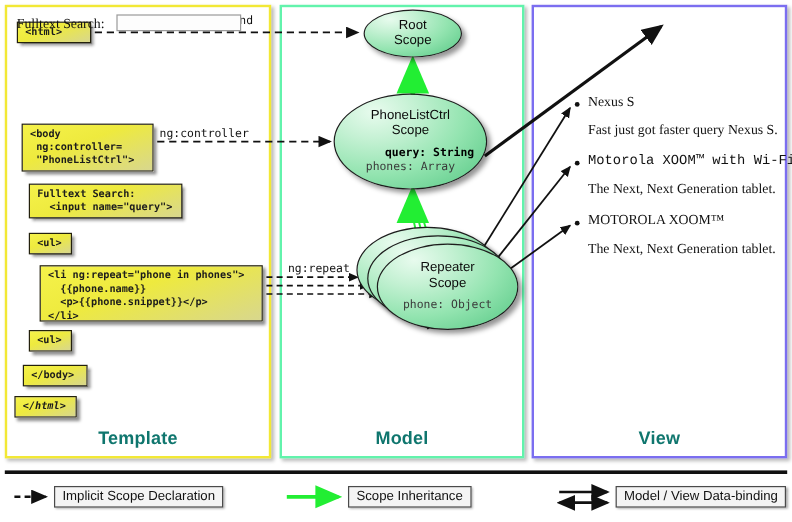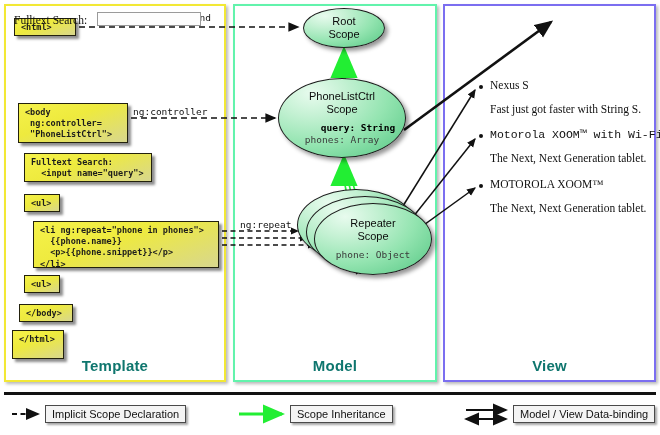--- a/index.html
+++ b/index.html
@@ -180,21 +180,21 @@
 
   <div class="codebox" style="left:33px;  top:221px; width:186px; height:47px;">&lt;li ng:repeat="phone in phones"&gt;
   {{phone.name}}
   &lt;p&gt;{{phone.snippet}}&lt;/p&gt;
 &lt;/li&gt;</div>
 
   <div class="codebox" style="left:24px;  top:275px; width:36px;  height:18px;">&lt;ul&gt;</div>
 
   <div class="codebox" style="left:19px;  top:304px; width:54px;  height:18px;">&lt;/body&gt;</div>
 
-  <div class="codebox" style="left:12px;  top:330px; width:52px;  height:29px;">&lt;/html&gt;</div>
+  <div class="codebox" style="left:12px;  top:330px; width:52px;  height:18px;font-style:italic;">&lt;/html&gt;</div>
 
   <div class="scope" style="left:297px; top:189px; width:118px; height:72px; z-index:1;"></div>
   <div class="scope" style="left:306px; top:196px; width:118px; height:72px; z-index:2;"></div>
 
   <div class="scope" id="scope-root" style="left:303px; top:8px; width:82px; height:40px; z-index:6;">
     <div class="scope-title">Root<br>Scope</div>
   </div>
 
   <div class="scope" id="scope-ctrl" style="left:278px; top:78px; width:128px; height:80px; z-index:6;">
     <div class="scope-title">PhoneListCtrl<br>Scope</div>
@@ -213,21 +213,21 @@
 
   <div class="edge-label" style="left:148px; top:12px;">ng:autobind</div>
   <div class="edge-label" style="left:133px; top:106px;">ng:controller</div>
   <div class="edge-label" style="left:240px; top:219px;">ng:repeat</div>
 
   <div class="view-serif" id="search-label">Fulltext Search:</div>
   <input id="search-input" type="text" value="" placeholder="" style="">
 
   <div class="phone-bullet" style="left:479px; top:85px;"></div>
   <div class="view-serif phone-item" style="left:490px; top:79px;">Nexus S</div>
-  <div class="view-serif phone-snippet" style="left:490px; top:103px;">Fast just got faster with String S.</div>
+  <div class="view-serif phone-snippet" style="left:490px; top:103px;">Fast just got faster query Nexus S.</div>
 
   <div class="phone-bullet" style="left:479px; top:134px;"></div>
   <div class="view-serif phone-item" style="left:490px; top:128px;font-family:Liberation Mono, monospace;">Motorola XOOM™  with Wi-Fi</div>
   <div class="view-serif phone-snippet" style="left:490px; top:152px;">The Next, Next Generation tablet.</div>
 
   <div class="phone-bullet" style="left:479px; top:184px;"></div>
   <div class="view-serif phone-item" style="left:490px; top:178px;">MOTOROLA XOOM™</div>
   <div class="view-serif phone-snippet" style="left:490px; top:202px;">The Next, Next Generation tablet.</div>
 
   <svg class="overlay">

